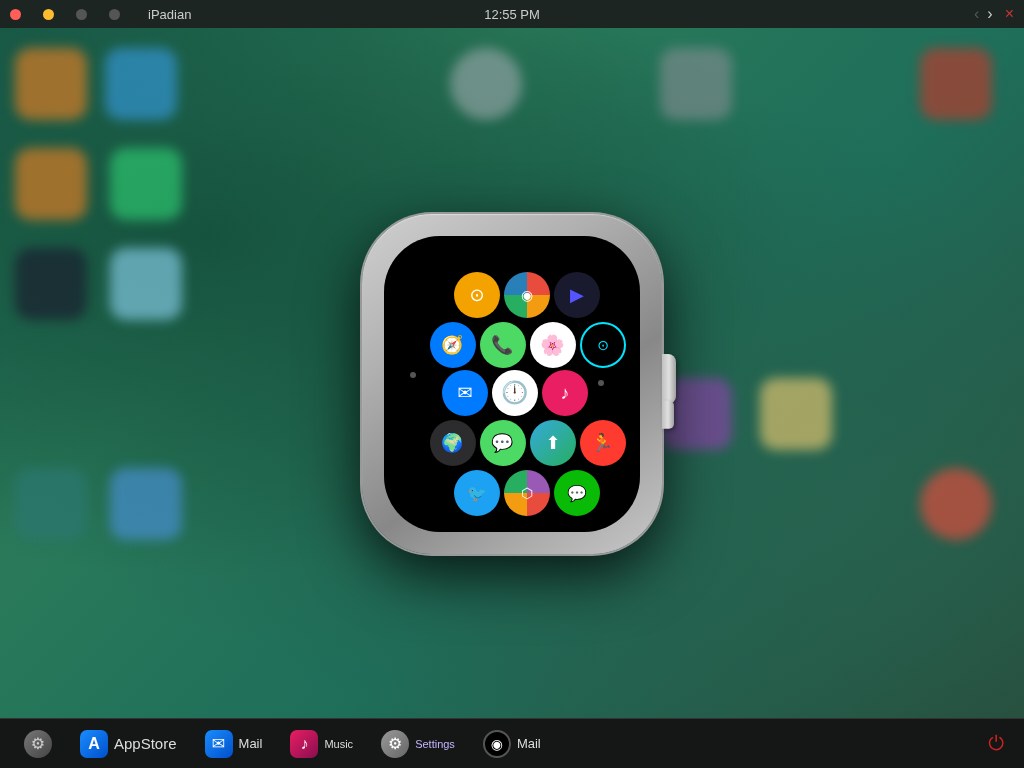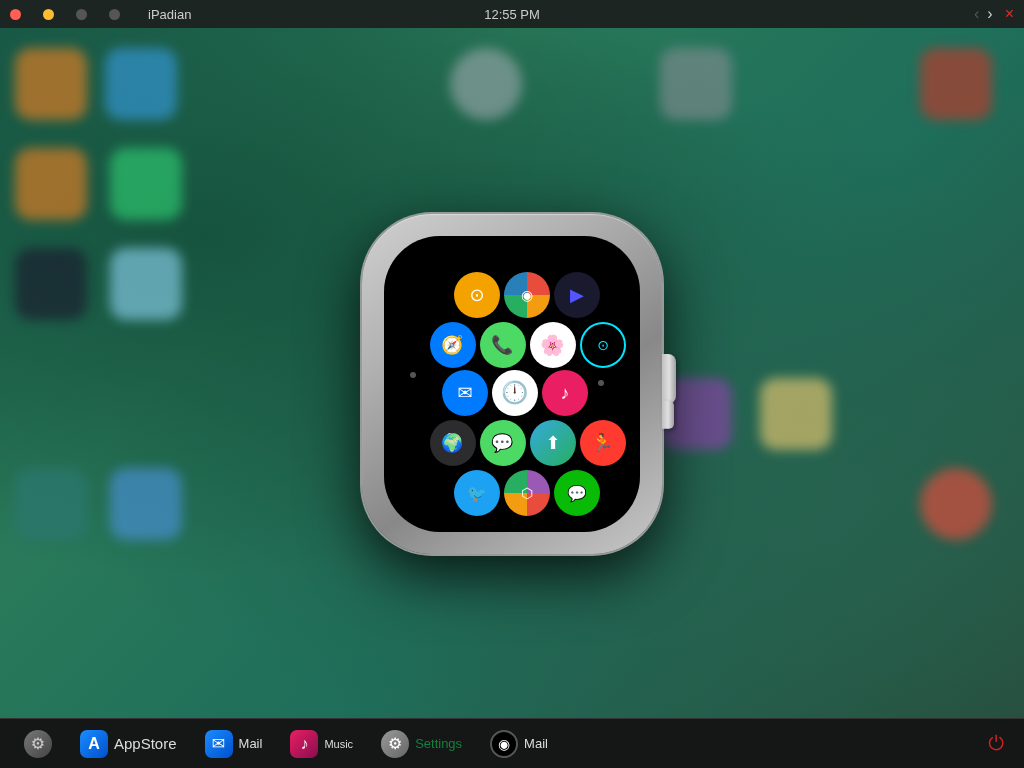--- a/index.html
+++ b/index.html
@@ -339,21 +339,21 @@
     <span style="color:#ddd;font-size:13px;">Mail</span>
   </div>
 
   <div class="dock-item">
     <div class="dock-icon" style="background:linear-gradient(135deg,#e91e63,#880e4f);color:#fff;font-size:16px;">♪</div>
     <span style="color:#ddd;font-size:11px;">Music</span>
   </div>
 
   <div class="dock-item">
     <div class="dock-icon-circle" style="background:linear-gradient(135deg,#999,#666);color:#fff;font-size:16px;">⚙</div>
-    <span style="color:#15803d;font-size:13px;">Settings</span>
+    <span style="color:#c4b5fd;font-size:11px;">Settings</span>
   </div>
 
   <div class="dock-item">
     <div class="dock-icon-circle" style="background:#000;border:2px solid #555;color:#fff;font-size:14px;">◉</div>
     <span style="color:#ddd;font-size:13px;">Mail</span>
   </div>
 
   <div id="power-btn">⏻</div>
 </div>
 

